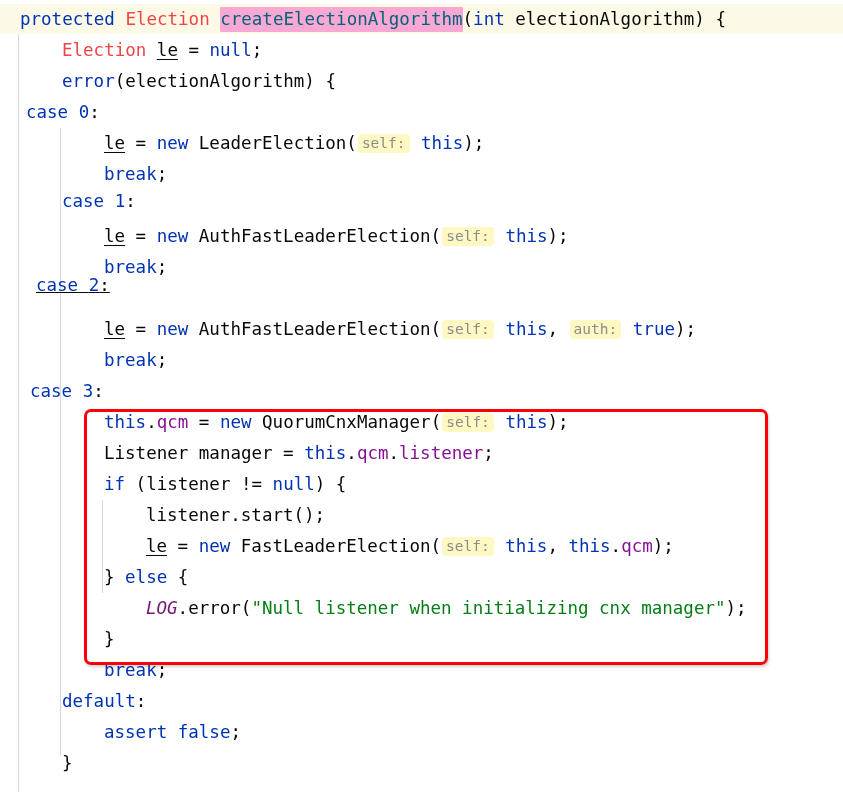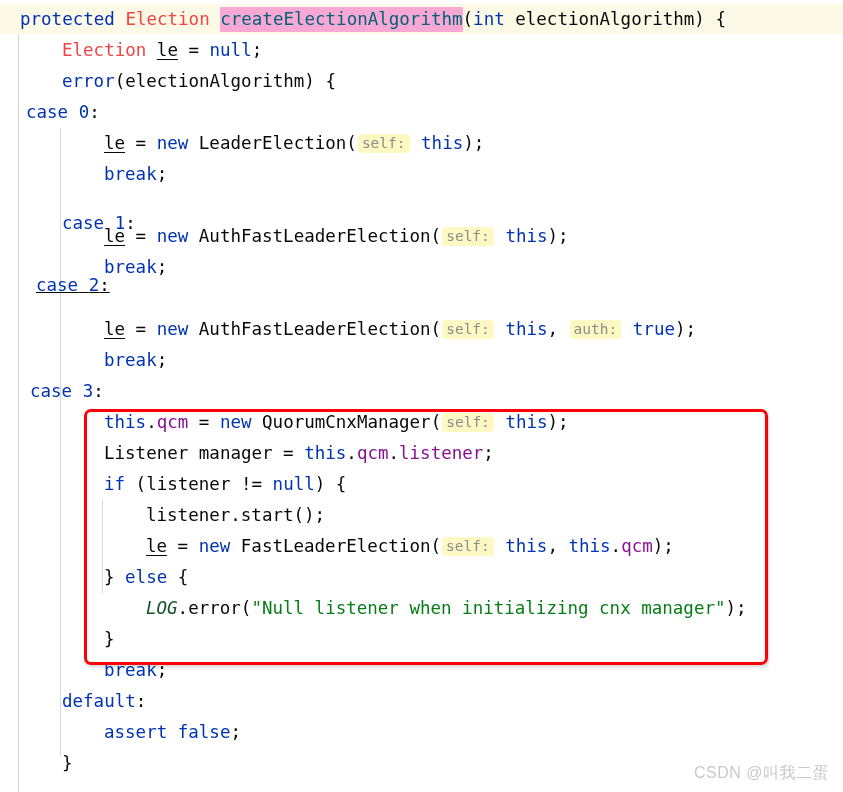--- a/index.html
+++ b/index.html
@@ -54,21 +54,21 @@
   }
 
   
   .kw    { color: #0033b3; }      
   .typ   { color: #ef4444; }      
   .mth   { color: #00627a; }      
   .fld   { color: #871094; }      
   .str   { color: #067d17; }      
   .plain { color: #080808; }
   .var-u { color: #080808; text-decoration: underline; text-underline-offset: 3px; }
-  .stat  { color: #14532d; font-style: italic; }
+  .stat  { color: #701a75; font-style: italic; }
 
   
   .mth-hl {
     background: #f9a8d4;
     border-radius: 1px;
     padding: 2px 0 3px 0;
   }
 
   
   .hint {
@@ -126,21 +126,21 @@
         <div class="indent-guide" style="left: 102px; top: 500px; height: 93px;"></div>
       </div>
 
     <div id="code-body">
         <div class="code-line" style="top: 4px; padding-left: 20px;"><span class="kw">protected</span><span class="plain"> </span><span class="typ">Election</span><span class="plain"> </span><span class="mth mth-hl">createElectionAlgorithm</span><span class="plain">(</span><span class="kw">int</span><span class="plain"> electionAlgorithm) {</span></div>
         <div class="code-line" style="top: 35px; padding-left: 62px;"><span class="typ">Election</span><span class="plain"> </span><span class="var-u">le</span><span class="plain"> = </span><span class="kw">null</span><span class="plain">;</span></div>
         <div class="code-line" style="top: 66px; padding-left: 62px;"><span class="kw">error</span><span class="plain">(electionAlgorithm) {</span></div>
         <div class="code-line" style="top: 97px; padding-left: 26px;"><span class="kw">case</span><span class="plain"> </span><span class="kw">0</span><span class="plain">:</span></div>
         <div class="code-line" style="top: 128px; padding-left: 104px;"><span class="var-u">le</span><span class="plain"> = </span><span class="kw">new</span><span class="plain"> LeaderElection(</span><span class="hint">self:</span><span class="plain"> </span><span class="kw">this</span><span class="plain">);</span></div>
         <div class="code-line" style="top: 159px; padding-left: 104px;"><span class="kw">break</span><span class="plain">;</span></div>
-        <div class="code-line" style="top: 208px; padding-left: 62px;"><span class="kw">case</span><span class="plain"> </span><span class="kw">1</span><span class="plain">:</span></div>
+        <div class="code-line" style="top: 186px; padding-left: 62px;"><span class="kw">case</span><span class="plain"> </span><span class="kw">1</span><span class="plain">:</span></div>
         <div class="code-line" style="top: 221px; padding-left: 104px;"><span class="var-u">le</span><span class="plain"> = </span><span class="kw">new</span><span class="plain"> AuthFastLeaderElection(</span><span class="hint">self:</span><span class="plain"> </span><span class="kw">this</span><span class="plain">);</span></div>
         <div class="code-line" style="top: 252px; padding-left: 104px;"><span class="kw">break</span><span class="plain">;</span></div>
         <div class="code-line" style="top: 270px; padding-left: 36px; text-decoration: underline;"><span class="kw">case</span><span class="plain"> </span><span class="kw">2</span><span class="plain">:</span></div>
         <div class="code-line" style="top: 314px; padding-left: 104px;"><span class="var-u">le</span><span class="plain"> = </span><span class="kw">new</span><span class="plain"> AuthFastLeaderElection(</span><span class="hint">self:</span><span class="plain"> </span><span class="kw">this</span><span class="plain">, </span><span class="hint">auth:</span><span class="plain"> </span><span class="kw">true</span><span class="plain">);</span></div>
         <div class="code-line" style="top: 345px; padding-left: 104px;"><span class="kw">break</span><span class="plain">;</span></div>
         <div class="code-line" style="top: 376px; padding-left: 30px;"><span class="kw">case</span><span class="plain"> </span><span class="kw">3</span><span class="plain">:</span></div>
         <div class="code-line" style="top: 407px; padding-left: 104px;"><span class="kw">this</span><span class="plain">.</span><span class="fld">qcm</span><span class="plain"> = </span><span class="kw">new</span><span class="plain"> QuorumCnxManager(</span><span class="hint">self:</span><span class="plain"> </span><span class="kw">this</span><span class="plain">);</span></div>
         <div class="code-line" style="top: 438px; padding-left: 104px;"><span class="plain">Listener manager = </span><span class="kw">this</span><span class="plain">.</span><span class="fld">qcm</span><span class="plain">.</span><span class="fld">listener</span><span class="plain">;</span></div>
         <div class="code-line" style="top: 469px; padding-left: 104px;"><span class="kw">if</span><span class="plain"> (listener != </span><span class="kw">null</span><span class="plain">) {</span></div>
         <div class="code-line" style="top: 500px; padding-left: 146px;"><span class="plain">listener.start();</span></div>
@@ -151,15 +151,14 @@
         <div class="code-line" style="top: 655px; padding-left: 104px;"><span class="kw">break</span><span class="plain">;</span></div>
         <div class="code-line" style="top: 686px; padding-left: 62px;"><span class="kw">default</span><span class="plain">:</span></div>
         <div class="code-line" style="top: 717px; padding-left: 104px;"><span class="kw">assert</span><span class="plain"> </span><span class="kw">false</span><span class="plain">;</span></div>
         <div class="code-line" style="top: 748px; padding-left: 62px;"><span class="plain">}</span></div>
       </div>
 
     <div id="red-box" style="left: 84px; top: 409px; width: 684px; height: 256px;"></div>
 
   </div>
 
-  <div id="watermark">CSDN @叫我二蛋</div>
 
 </div>
 
 </body></html>

